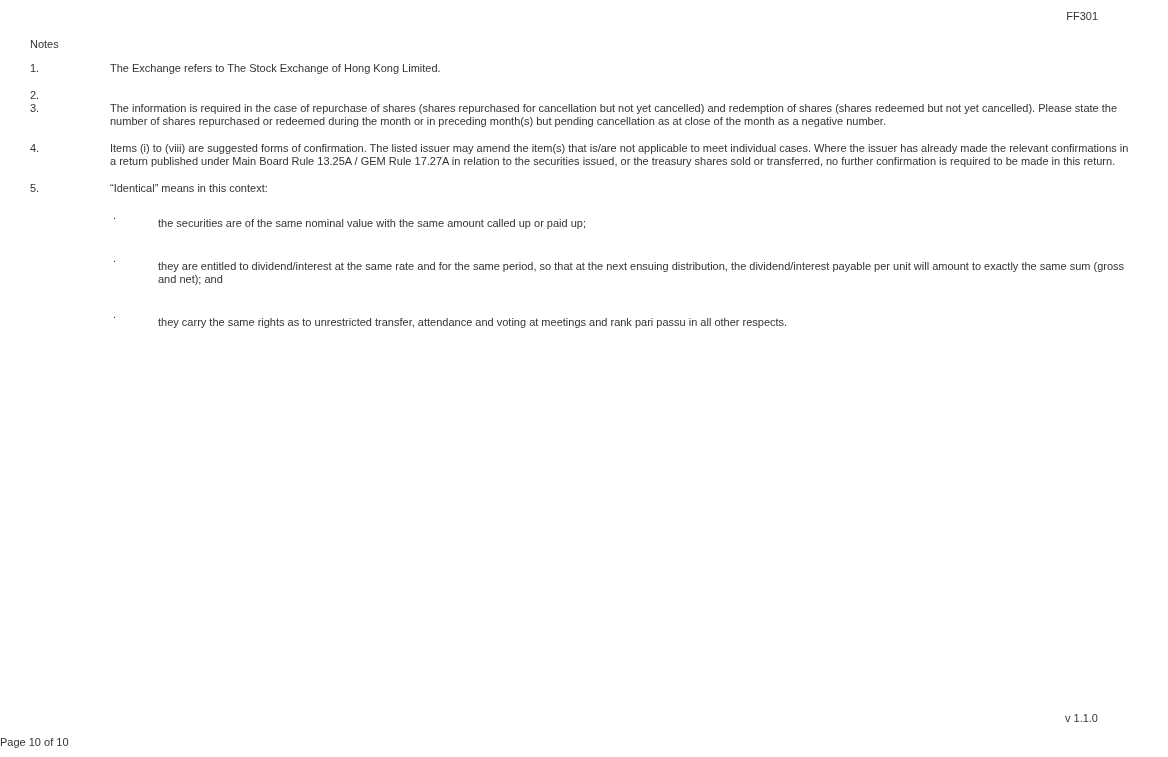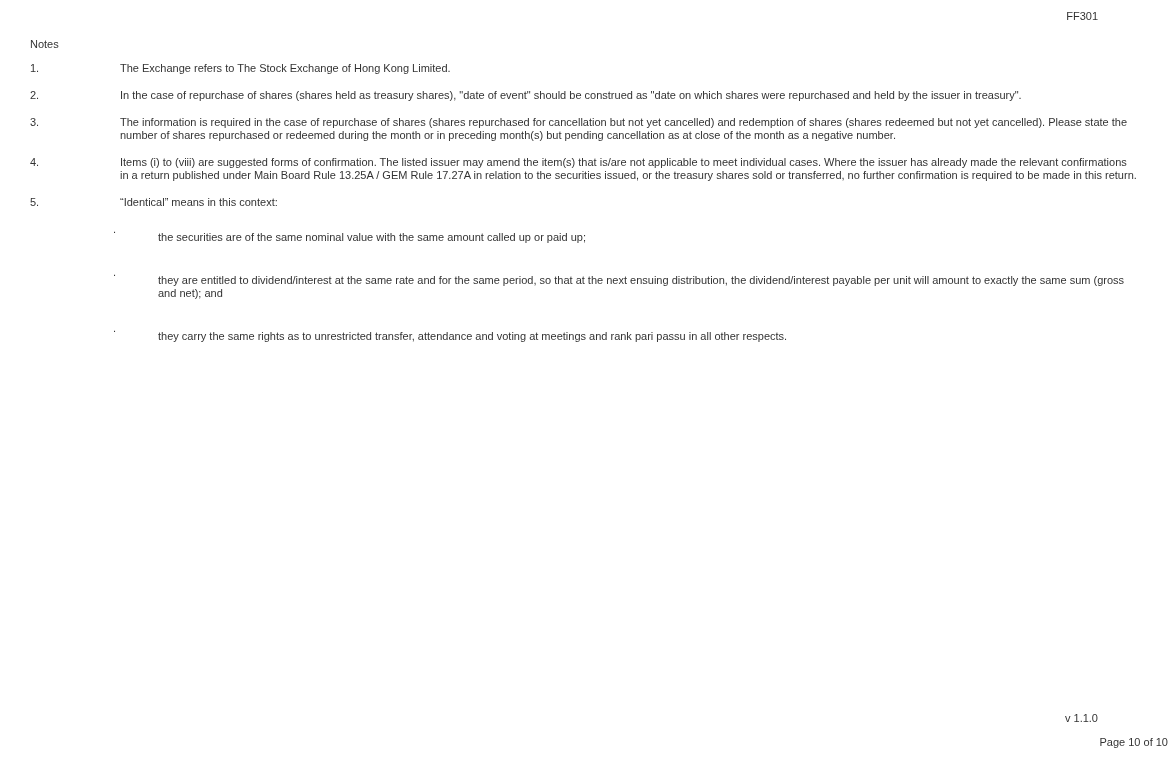--- a/index.html
+++ b/index.html
@@ -30,36 +30,36 @@
     top: 62px; left: 30px;
     width: 1107px;
   }
   .note { display: flex; align-items: flex-start; }
   .note-number {
     flex: 0 0 80px;
     line-height: 13px;
   }
   .note-body { flex: 1 1 auto; min-width: 0; }
   .note-para {
-    margin: 0 0 14px 10px;
+    margin: 0 0 14px 0;
     line-height: 13px;
   }
   .bullet-row { display: flex; margin: 0 0 14px 0; }
   .bullet-marker {
     flex: 0 0 40px;
     padding-left: 3px;
     box-sizing: border-box;
     line-height: 13px;
   }
   .bullet-text { margin: 8px; flex: 1 1 auto; line-height: 13px; }
   .footer-page {
     position: absolute;
     top: 736px; left: 0;
     width: 100%;
-    text-align: right;
+    text-align: left;
     line-height: 13px;
   }
   .footer-version {
     position: absolute;
     top: 712px; right: 70px;
     line-height: 13px;
   }
 </style>
 </head>
 <body>
@@ -75,21 +75,20 @@
     <div class="note">
       <div class="note-number">1.</div>
       <div class="note-body">
         <p class="note-para">The Exchange refers to The Stock Exchange of Hong Kong Limited.</p>
       </div>
     </div>
 
     <div class="note">
       <div class="note-number">2.</div>
       <div class="note-body">
-        <p class="note-para">In the case of repurchase of shares (shares held as treasury shares), "date of event" should be construed as "date on which shares were repurchased and held by the issuer in treasury".</p>
       </div>
     </div>
 
     <div class="note">
       <div class="note-number">3.</div>
       <div class="note-body">
         <p class="note-para">The information is required in the case of repurchase of shares (shares repurchased for cancellation but not yet cancelled) and redemption of shares (shares redeemed but not yet cancelled). Please state the number of shares repurchased or redeemed during the month or in preceding month(s) but pending cancellation as at close of the month as a negative number.</p>
       </div>
     </div>
 

